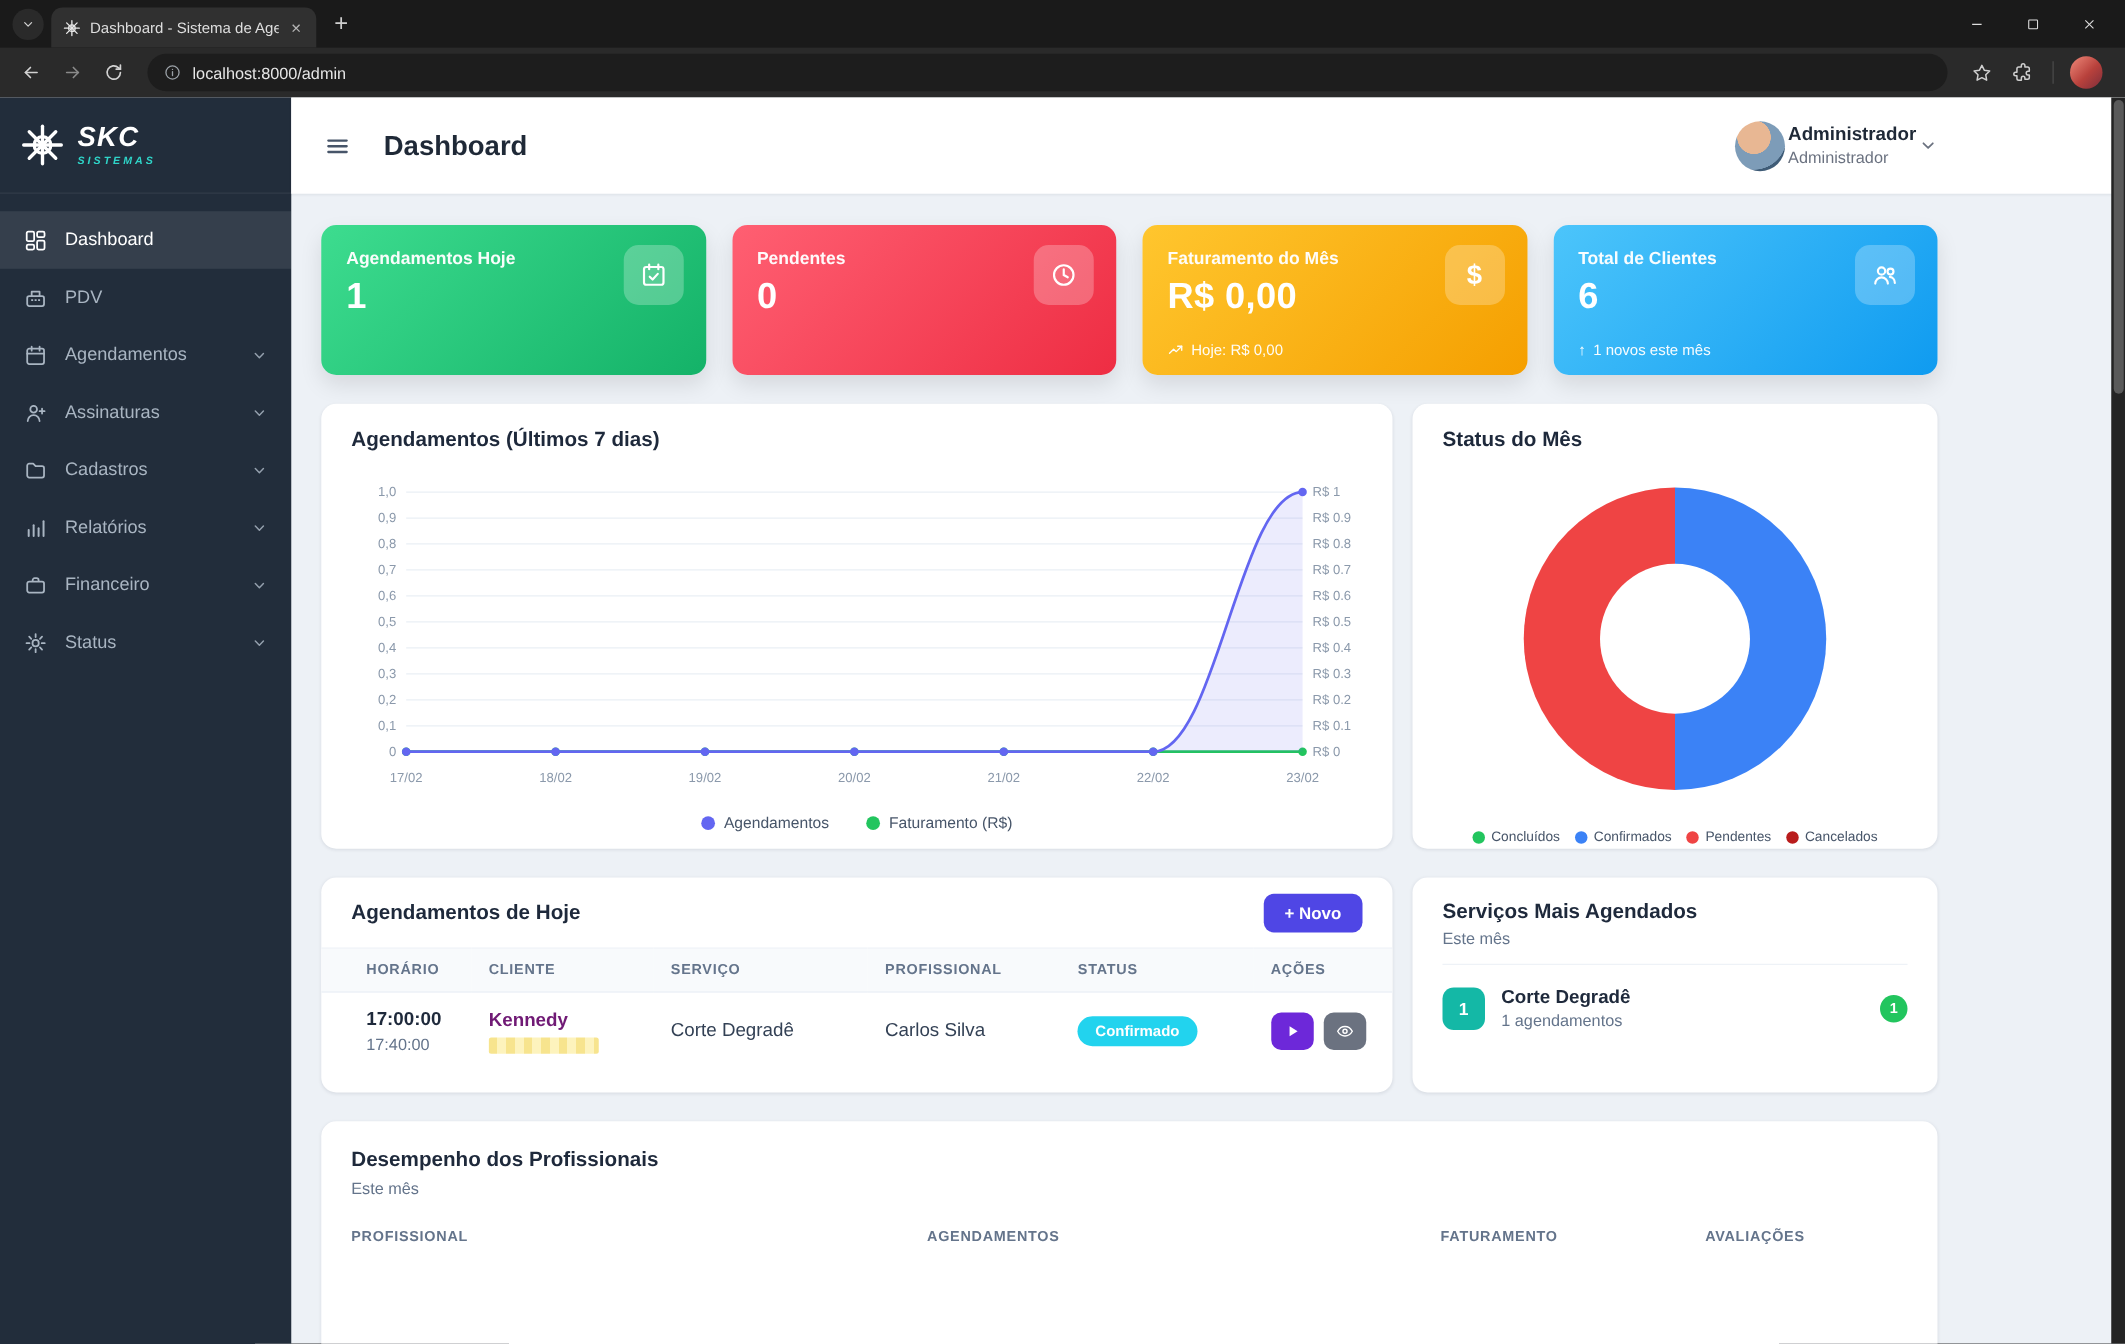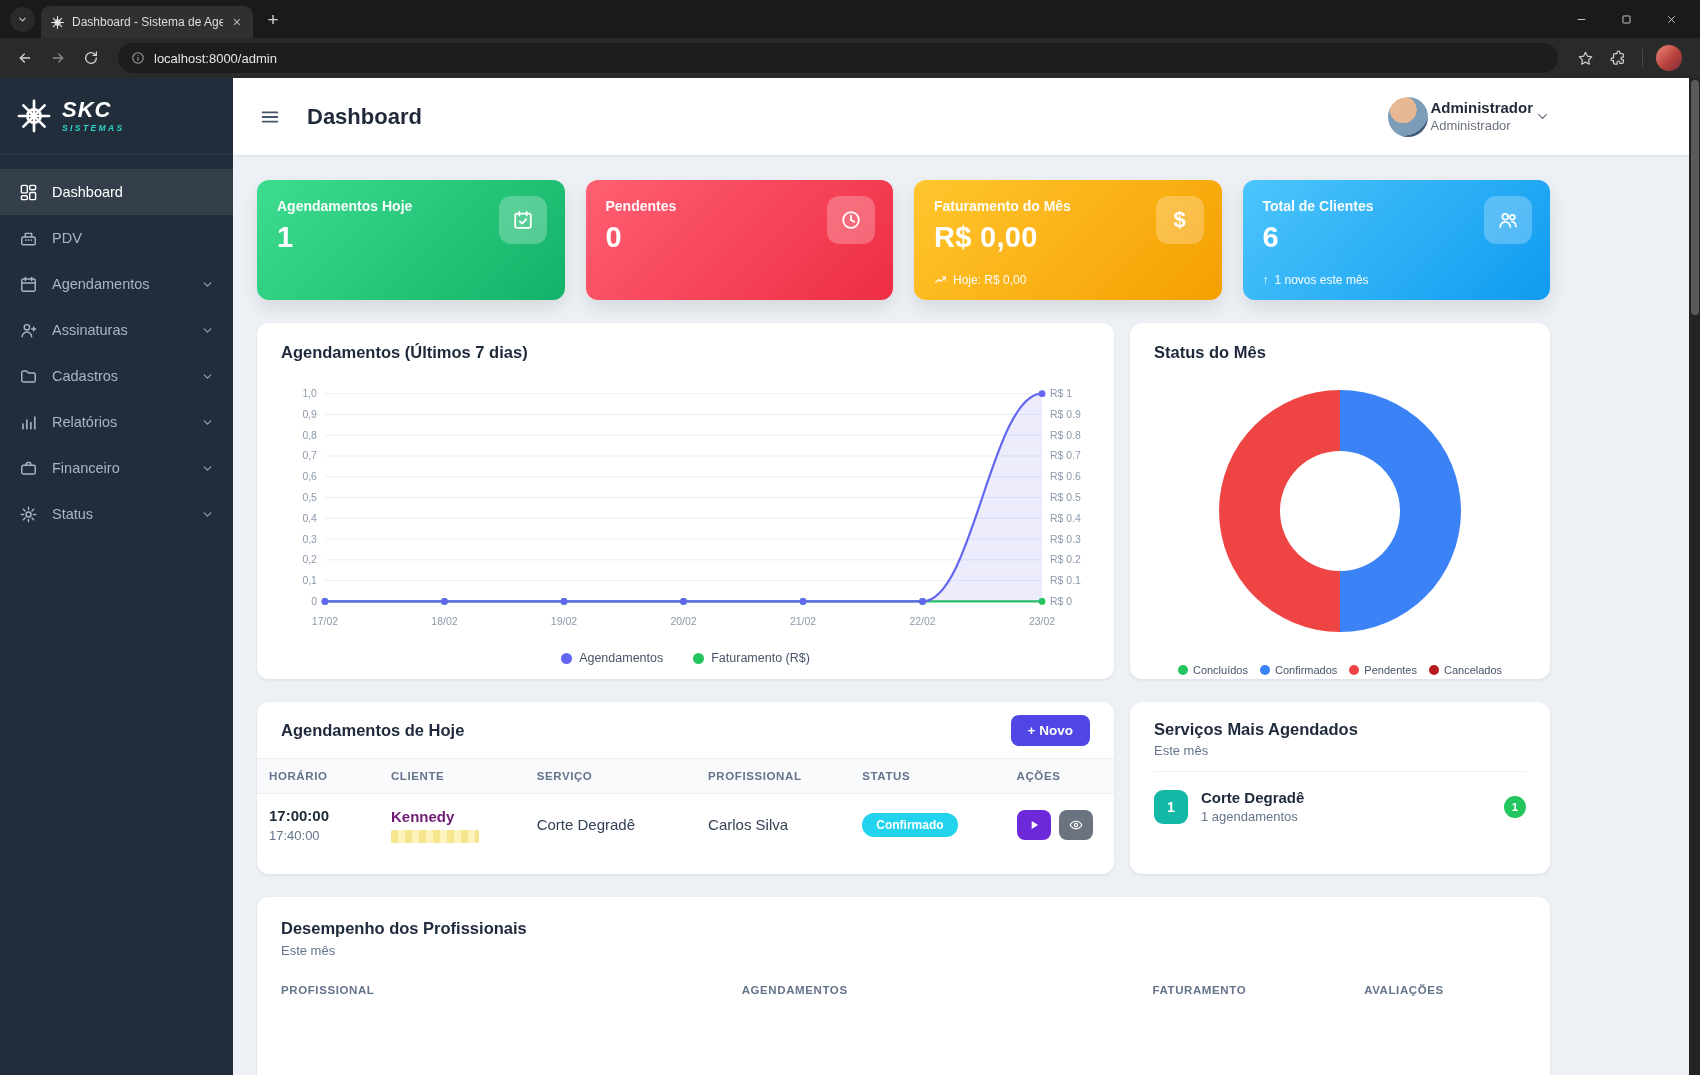--- a/index.html
+++ b/index.html
@@ -111,21 +111,21 @@
 
   
   .today-row { display:grid; grid-template-columns:minmax(0,1fr) 420px; gap:16px; height:172px; flex-shrink:0; }
   .table-card { display:flex; flex-direction:column; overflow:hidden; }
   .table-head { display:flex; align-items:center; justify-content:space-between; padding:13px 24px 12px; }
   .novo-btn { background:var(--accent,#4f46e5); color:#fff; font-size:13.5px; font-weight:600;
     padding:8px 17px; border-radius:8px; border:none; cursor:pointer;margin-left:44px; }
   table { width:100%; border-collapse:collapse; }
   thead th { background:#f8fafc; font-size:11.5px; font-weight:700; color:#64748b; letter-spacing:.6px;
     text-align:left; padding:11px 14px; border-top:1px solid #eef2f7; border-bottom:1px solid #eef2f7; }
-  thead th:first-child, tbody td:first-child { padding-left:12px; }
+  thead th:first-child, tbody td:first-child { padding-left:36px; }
   th.c1{width:14%} th.c2{width:17%} th.c3{width:20%} th.c4{width:18%} th.c5{width:18%} th.c6{width:13%}
   tbody td { padding:13px 14px; vertical-align:middle; }
   .t-time { font-size:15px; font-weight:700; color:#1e293b; }
   .t-sub { font-size:13px; color:#64748b; margin-top:4px; }
   .t-client { font-size:15px; font-weight:700; color:#701a75; }
   .redact { width:88px; height:13px; margin-top:5px; border-radius:2px;
     background:repeating-linear-gradient(90deg,#f7e48e 0 7px,#fdf3bd 7px 14px); filter:blur(.6px); }
   .t-text { font-size:15px; color:#334155; }
   .pill { display:inline-block; background:var(--confirmed-pill,#22d3ee); color:#fff; font-size:12px;
     font-weight:700; padding:5px 14px; border-radius:999px; }

